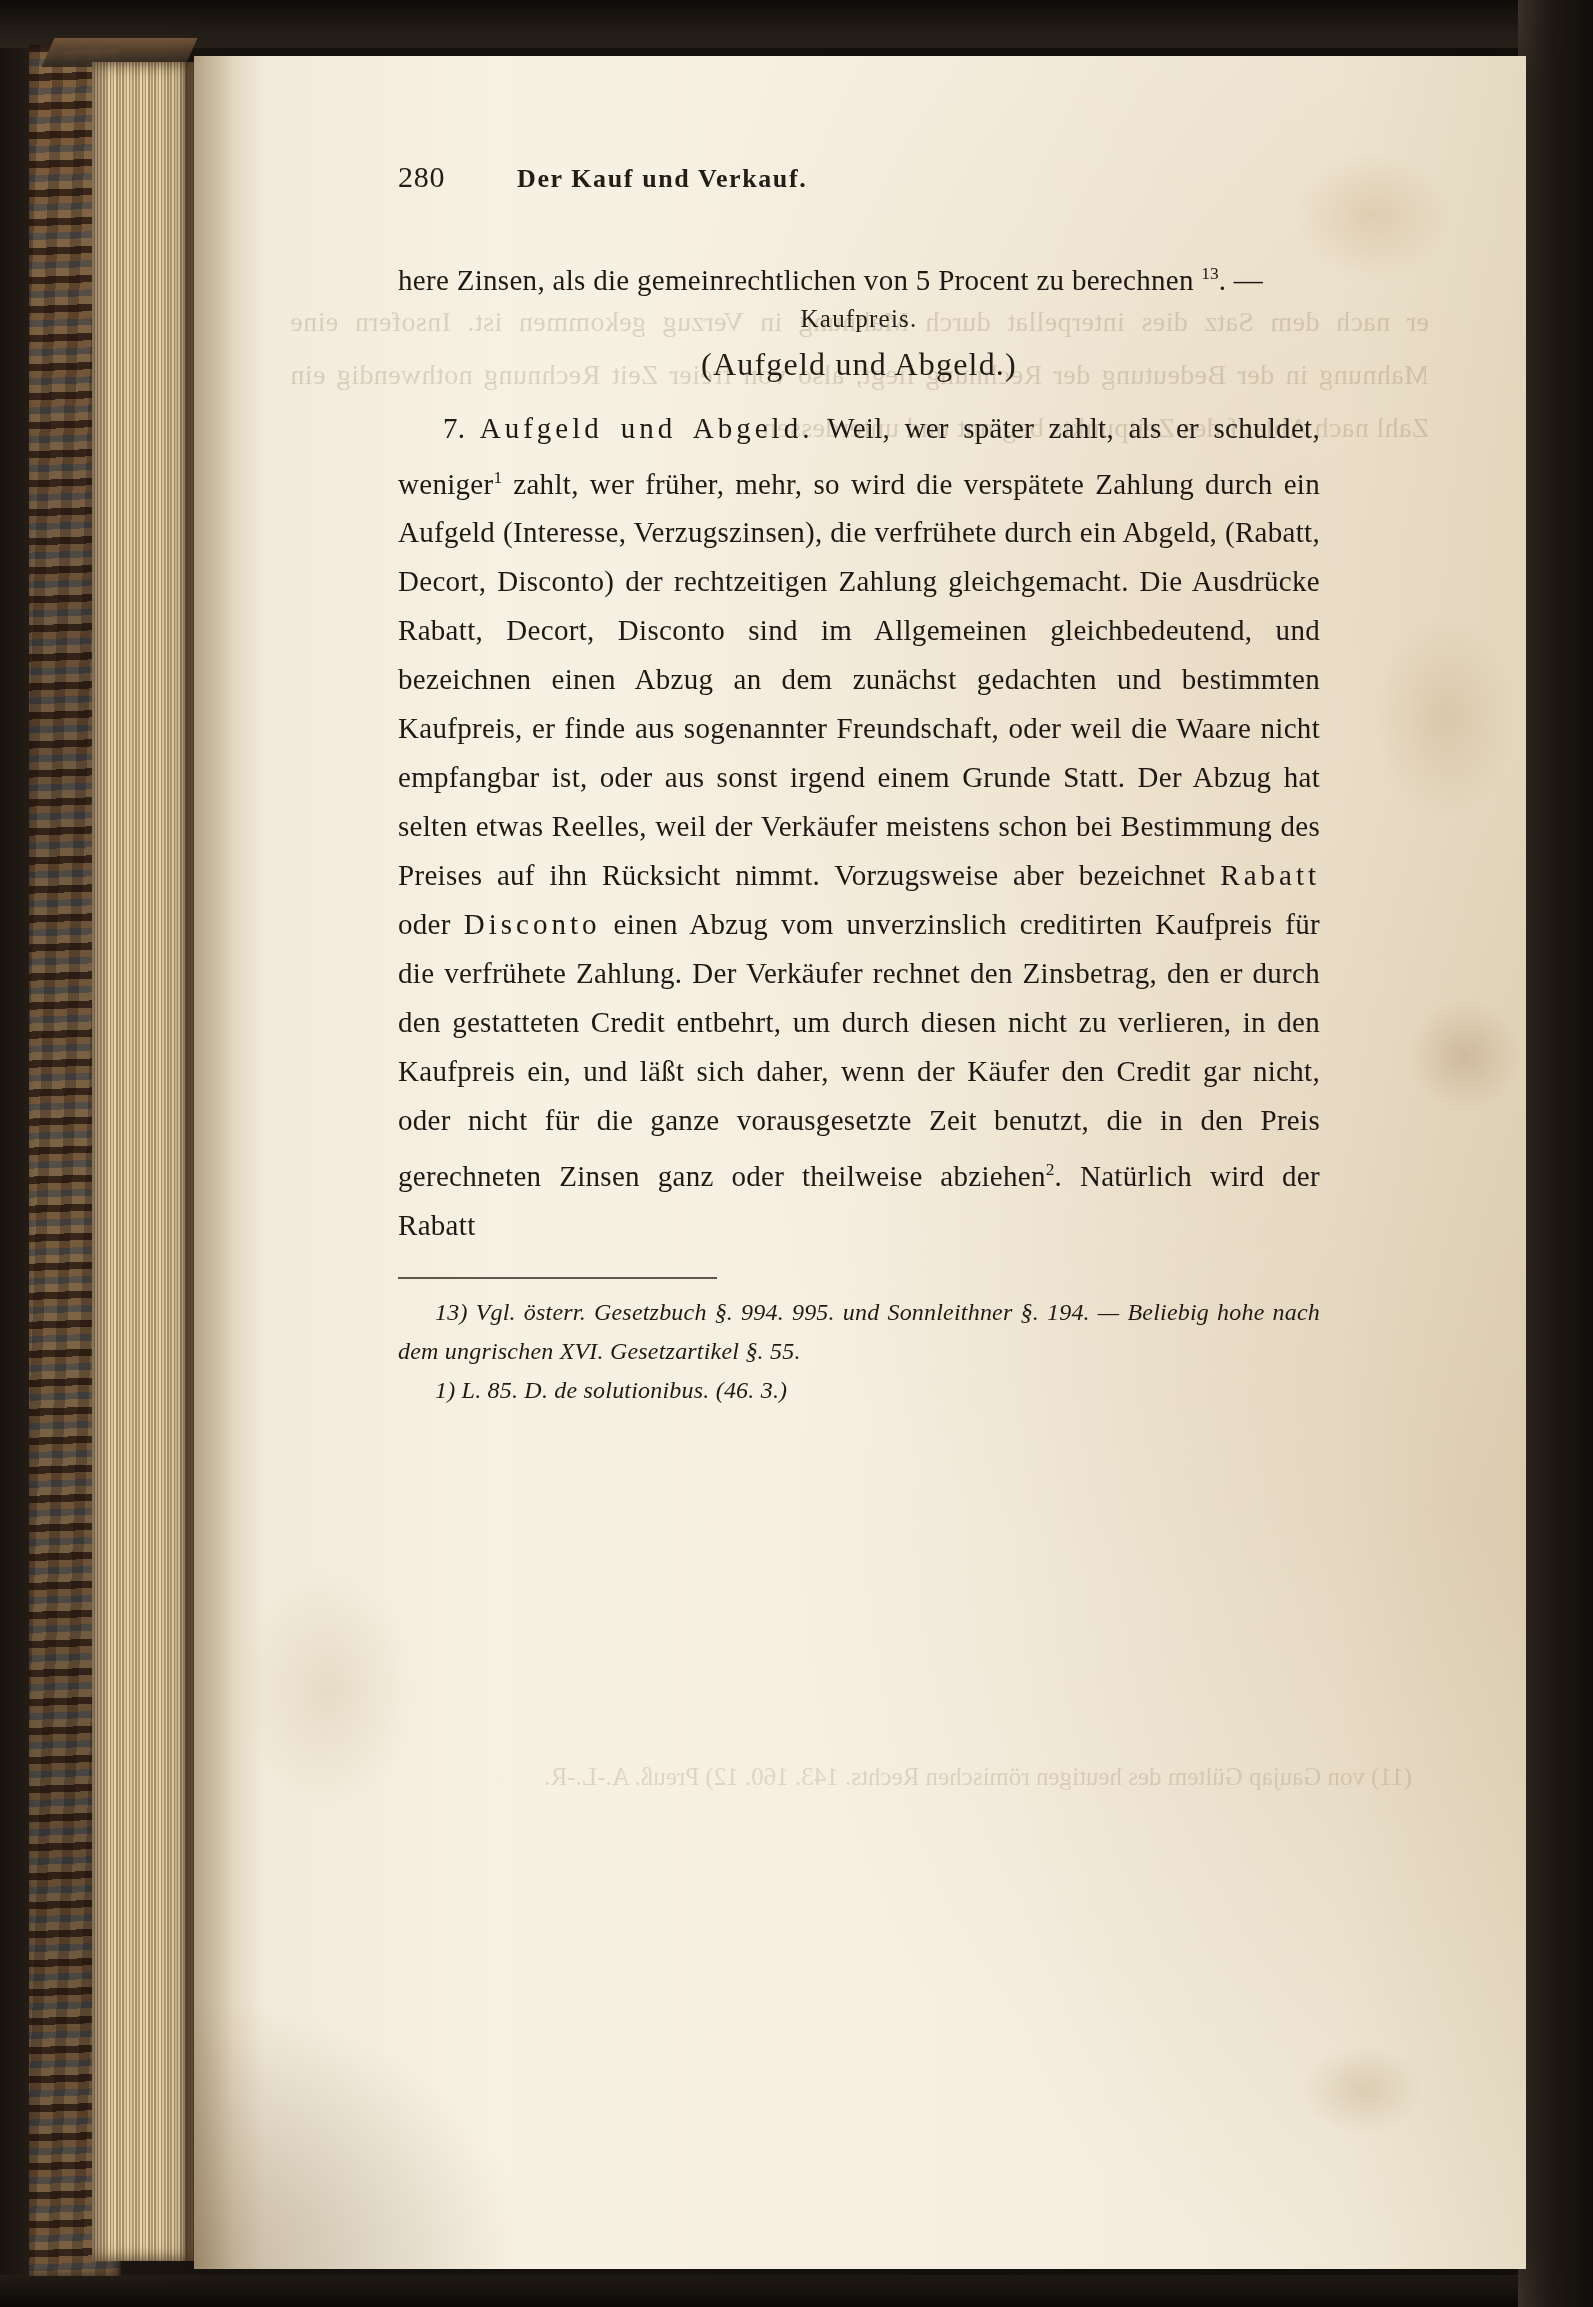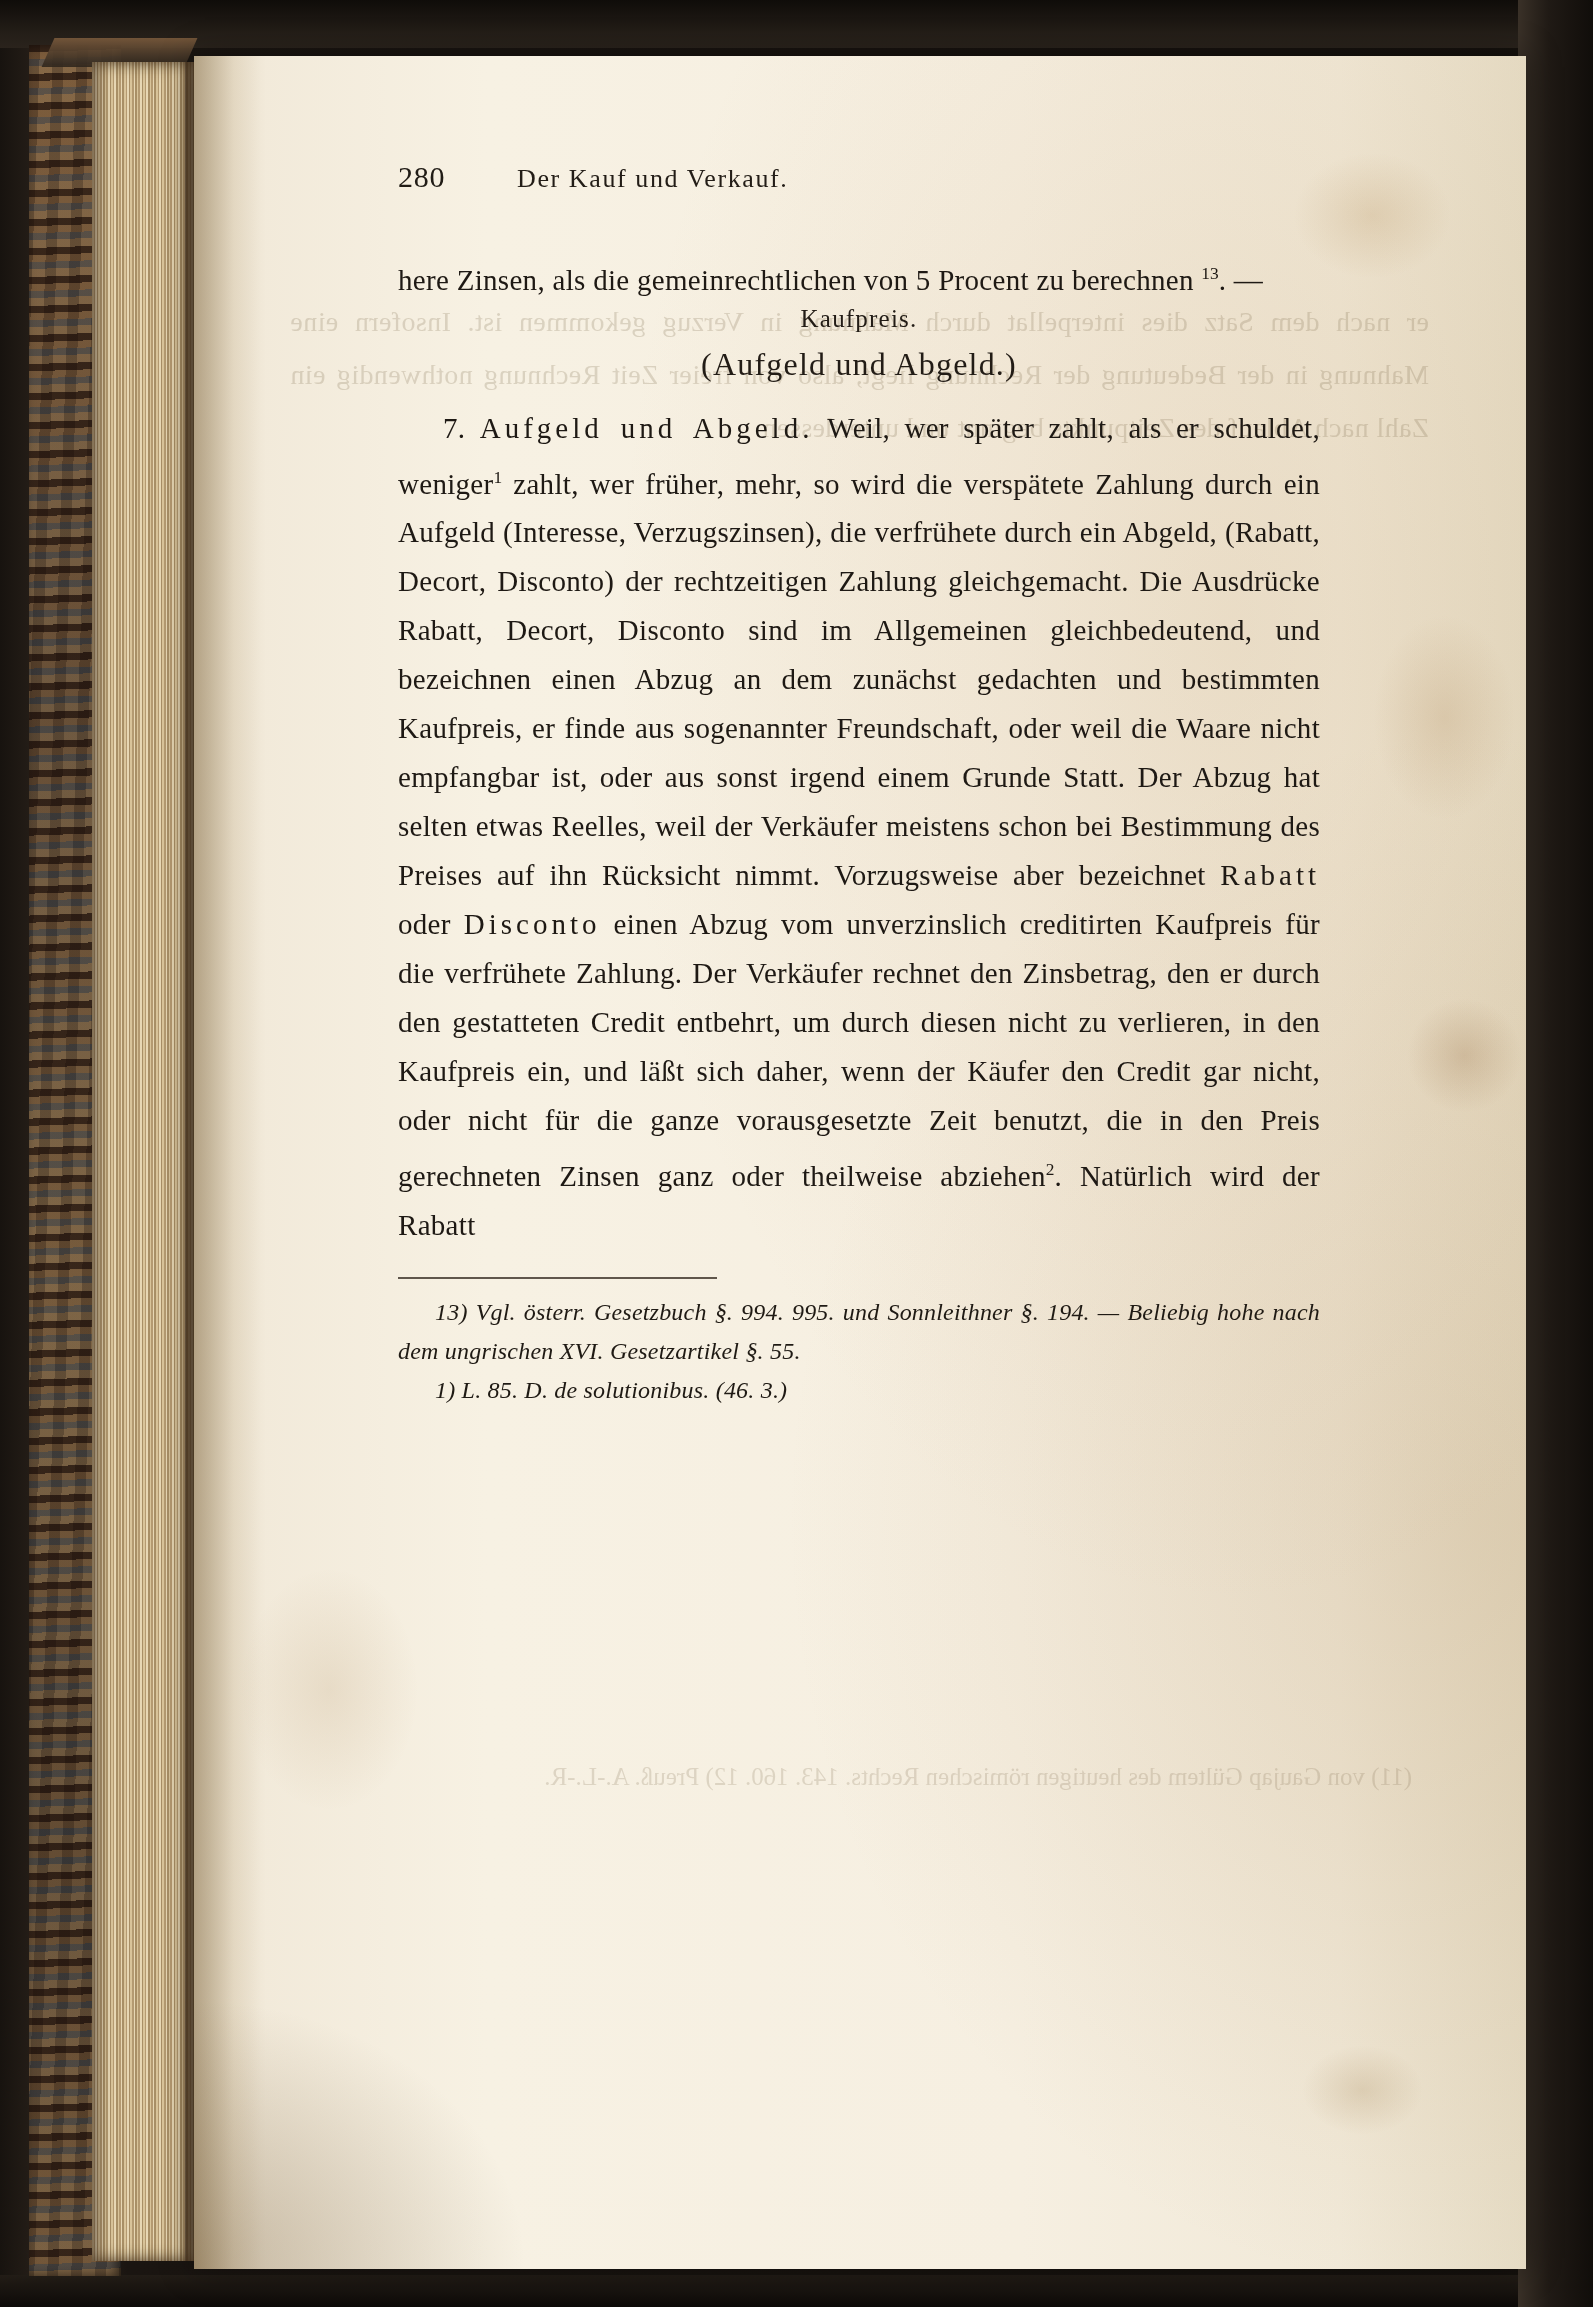--- a/index.html
+++ b/index.html
@@ -150,21 +150,21 @@
   .folio {
     font-size: 30px;
     color: #211c16;
     letter-spacing: 0.8px;
     width: 119px;
   }
   .head-title {
     font-size: 26px;
     color: #231d17;
     letter-spacing: 1.6px;
-    font-weight: 400;
+    font-weight: 700;
   }
 
   .para {
     font-size: 29px;
     line-height: 49px;
     color: #1e1914;
     text-align: justify;
     text-justify: inter-word;
     letter-spacing: 0.3px;
   }

